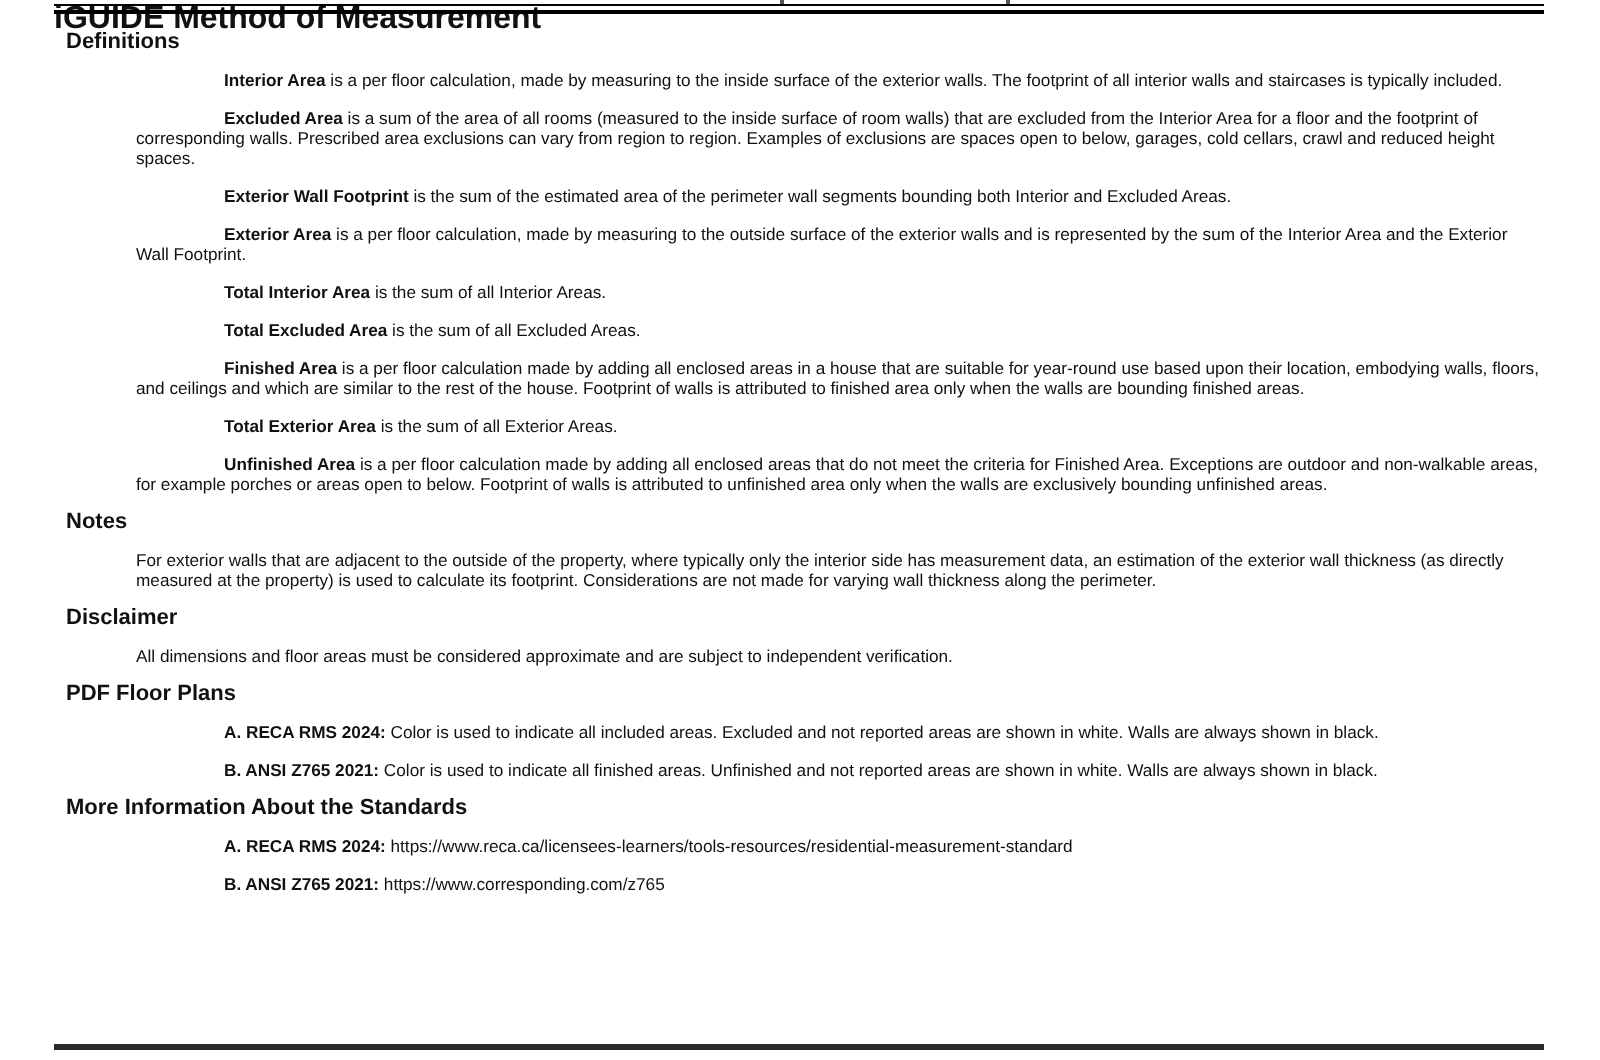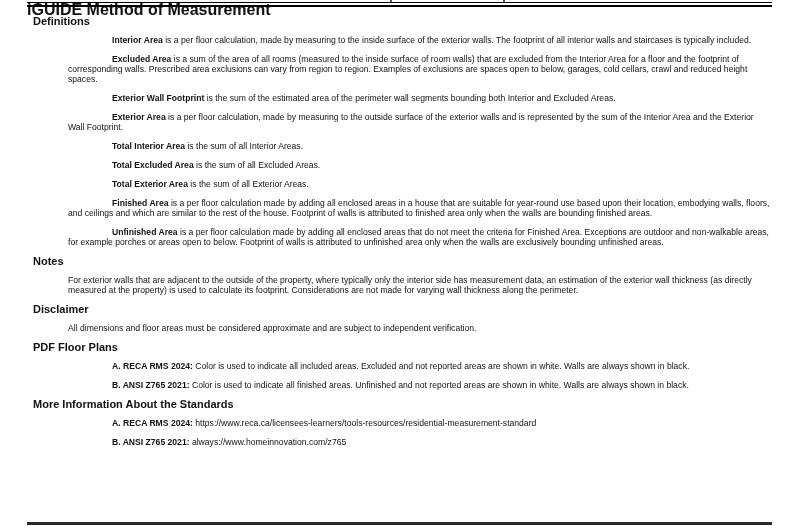--- a/index.html
+++ b/index.html
@@ -83,37 +83,37 @@
   <div class="content">
 
     <h2>Definitions</h2>
 
     <p class="para"><b>Interior Area</b><span> is a per floor calculation, made by measuring to the inside surface of the exterior walls. The footprint of all interior walls and staircases is typically included.</span></p>
     <p class="para"><b>Excluded Area</b><span> is a sum of the area of all rooms (measured to the inside surface of room walls) that are excluded from the Interior Area for a floor and the footprint of corresponding walls. Prescribed area exclusions can vary from region to region. Examples of exclusions are spaces open to below, garages, cold cellars, crawl and reduced height spaces.</span></p>
     <p class="para"><b>Exterior Wall Footprint</b><span> is the sum of the estimated area of the perimeter wall segments bounding both Interior and Excluded Areas.</span></p>
     <p class="para"><b>Exterior Area</b><span> is a per floor calculation, made by measuring to the outside surface of the exterior walls and is represented by the sum of the Interior Area and the Exterior Wall Footprint.</span></p>
     <p class="para"><b>Total Interior Area</b><span> is the sum of all Interior Areas.</span></p>
     <p class="para"><b>Total Excluded Area</b><span> is the sum of all Excluded Areas.</span></p>
+    <p class="para"><b>Finished Area</b><span> is a per floor calculation made by adding all enclosed areas in a house that are suitable for year-round use based upon their location, embodying walls, floors, and ceilings and which are similar to the rest of the house. Footprint of walls is attributed to finished area only when the walls are bounding finished areas.</span></p>
     <p class="para"><b>Total Exterior Area</b><span> is the sum of all Exterior Areas.</span></p>
-    <p class="para"><b>Finished Area</b><span> is a per floor calculation made by adding all enclosed areas in a house that are suitable for year-round use based upon their location, embodying walls, floors, and ceilings and which are similar to the rest of the house. Footprint of walls is attributed to finished area only when the walls are bounding finished areas.</span></p>
     <p class="para"><b>Unfinished Area</b><span> is a per floor calculation made by adding all enclosed areas that do not meet the criteria for Finished Area. Exceptions are outdoor and non-walkable areas, for example porches or areas open to below. Footprint of walls is attributed to unfinished area only when the walls are exclusively bounding unfinished areas.</span></p>
 
     <h2>Notes</h2>
     <p class="para"><span>For exterior walls that are adjacent to the outside of the property, where typically only the interior side has measurement data, an estimation of the exterior wall thickness (as directly measured at the property) is used to calculate its footprint. Considerations are not made for varying wall thickness along the perimeter.</span></p>
 
     <h2>Disclaimer</h2>
     <p class="para"><span>All dimensions and floor areas must be considered approximate and are subject to independent verification.</span></p>
 
     <h2>PDF Floor Plans</h2>
     <p class="para"><b>A. RECA RMS 2024:</b><span> Color is used to indicate all included areas. Excluded and not reported areas are shown in white. Walls are always shown in black.</span></p>
     <p class="para"><b>B. ANSI Z765 2021:</b><span> Color is used to indicate all finished areas. Unfinished and not reported areas are shown in white. Walls are always shown in black.</span></p>
 
     <h2>More Information About the Standards</h2>
     <p class="para"><b>A. RECA RMS 2024:</b><span> https://www.reca.ca/licensees-learners/tools-resources/residential-measurement-standard</span></p>
-    <p class="para"><b>B. ANSI Z765 2021:</b><span> always://www.homeinnovation.com/z765</span></p>
+    <p class="para"><b>B. ANSI Z765 2021:</b><span> https://www.corresponding.com/z765</span></p>
 
   </div>
 
   <div class="bottom-rule"></div>
 
   <div class="logo-clip">
     
   </div>
 
 </div>

